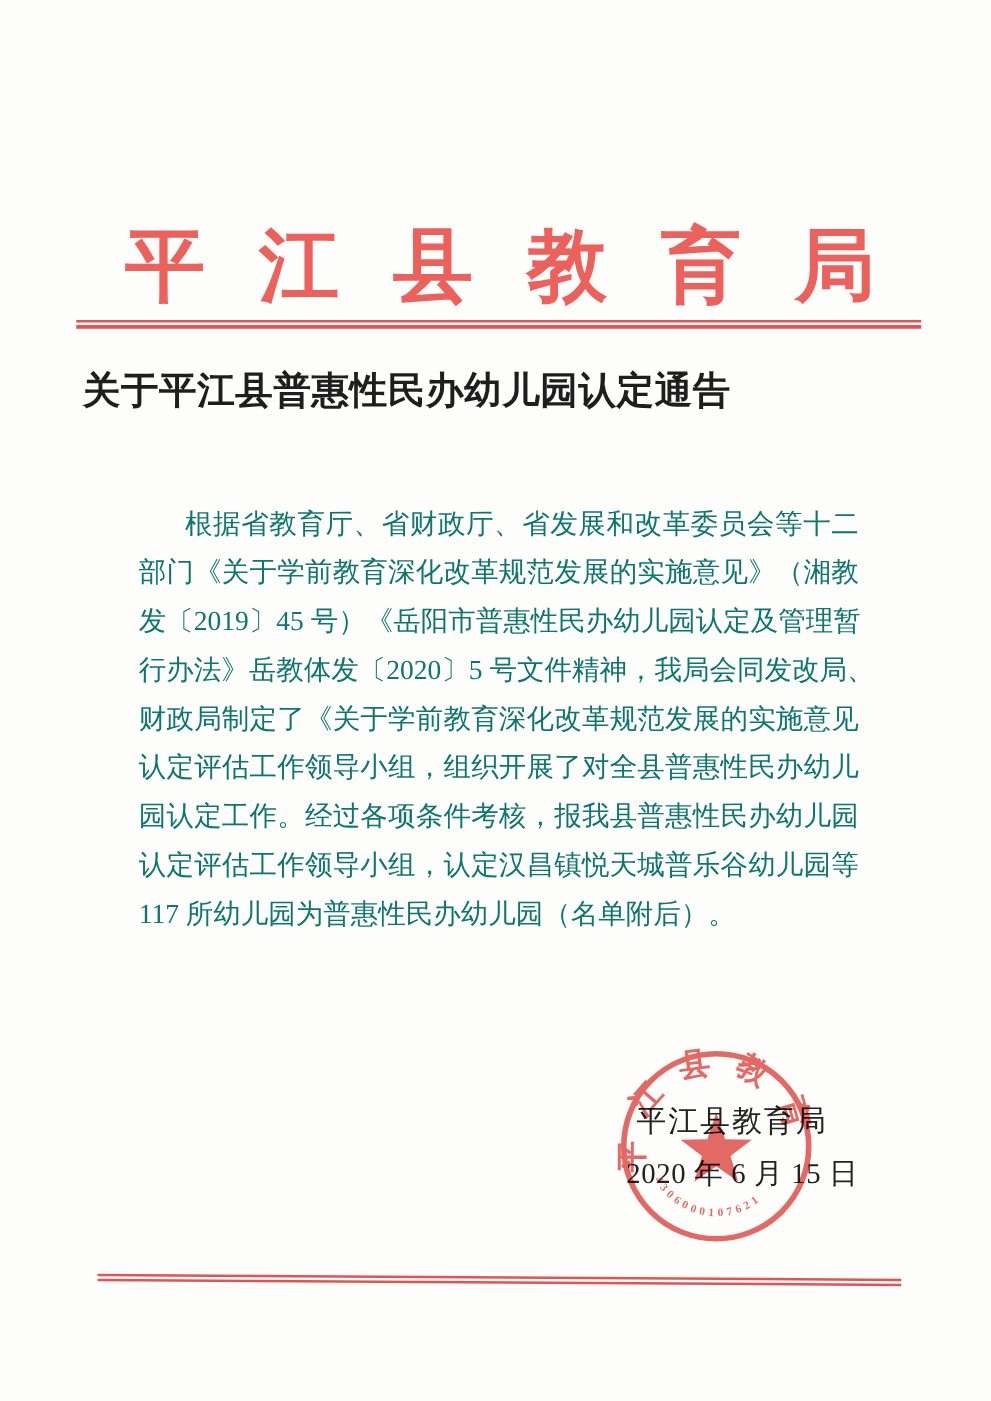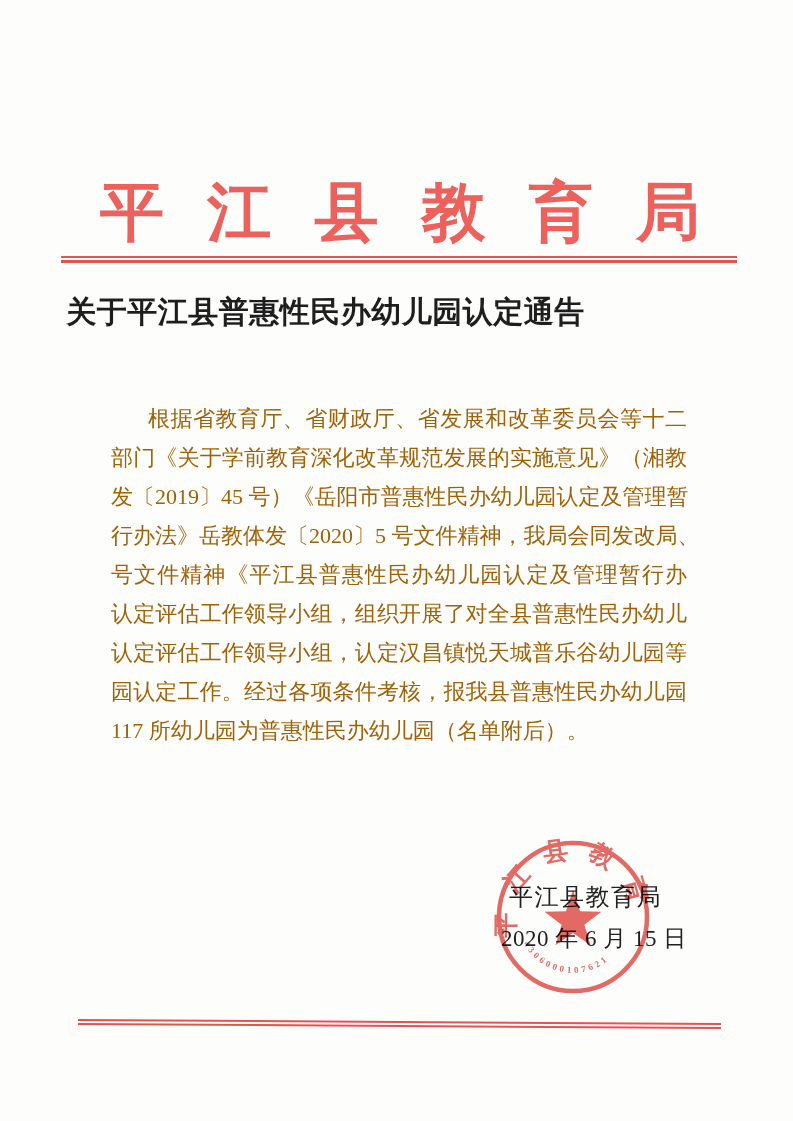--- a/index.html
+++ b/index.html
@@ -52,21 +52,21 @@
     color: #1e1e1e;
   }
 
   
   .body-block {
     position: absolute;
     left: 111px;
     top: 399px;
     width: 576px;
     font-size: 22px;
-    color: #a16207;
+    color: #0f766e;
   }
   .body-line {
     height: 39px;
     line-height: 39px;
     white-space: nowrap;
     text-align: justify;
     text-align-last: justify;
     text-justify: inter-character;
   }
   .body-line.first { text-indent: 37px; }
@@ -143,24 +143,24 @@
 
   <div class="masthead-divider"></div>
 
   <div class="doc-title">关于平江县普惠性民办幼儿园认定通告</div>
 
   <div class="body-block">
     <div class="body-line first">根据省教育厅、省财政厅、省发展和改革委员会等十二</div>
     <div class="body-line">部门《关于学前教育深化改革规范发展的实施意见》（湘教</div>
     <div class="body-line">发〔2019〕45 号）《岳阳市普惠性民办幼儿园认定及管理暂</div>
     <div class="body-line">行办法》岳教体发〔2020〕5 号文件精神，我局会同发改局、</div>
-    <div class="body-line">号文件精神《平江县普惠性民办幼儿园认定及管理暂行办</div>
+    <div class="body-line">财政局制定了《关于学前教育深化改革规范发展的实施意见</div>
     <div class="body-line">认定评估工作领导小组，组织开展了对全县普惠性民办幼儿</div>
+    <div class="body-line">园认定工作。经过各项条件考核，报我县普惠性民办幼儿园</div>
     <div class="body-line">认定评估工作领导小组，认定汉昌镇悦天城普乐谷幼儿园等</div>
-    <div class="body-line">园认定工作。经过各项条件考核，报我县普惠性民办幼儿园</div>
     <div class="body-line last">117 所幼儿园为普惠性民办幼儿园（名单附后）。</div>
   </div>
 
   <div class="sig-agency">平江县教育局</div>
   <div class="sig-date">2020 年 6 月 15 日</div>
 
   <svg class="seal" viewBox="0 0 162 162">
     <defs>
       <path id="ringPath" d="M 26.3,102.1 A 59,59 0 1 1 135.7,102.1" fill="none"></path>
       <path id="serialPath" d="M 28.4,99.2 A 56,56 0 0 0 133.6,99.2" fill="none"></path>

